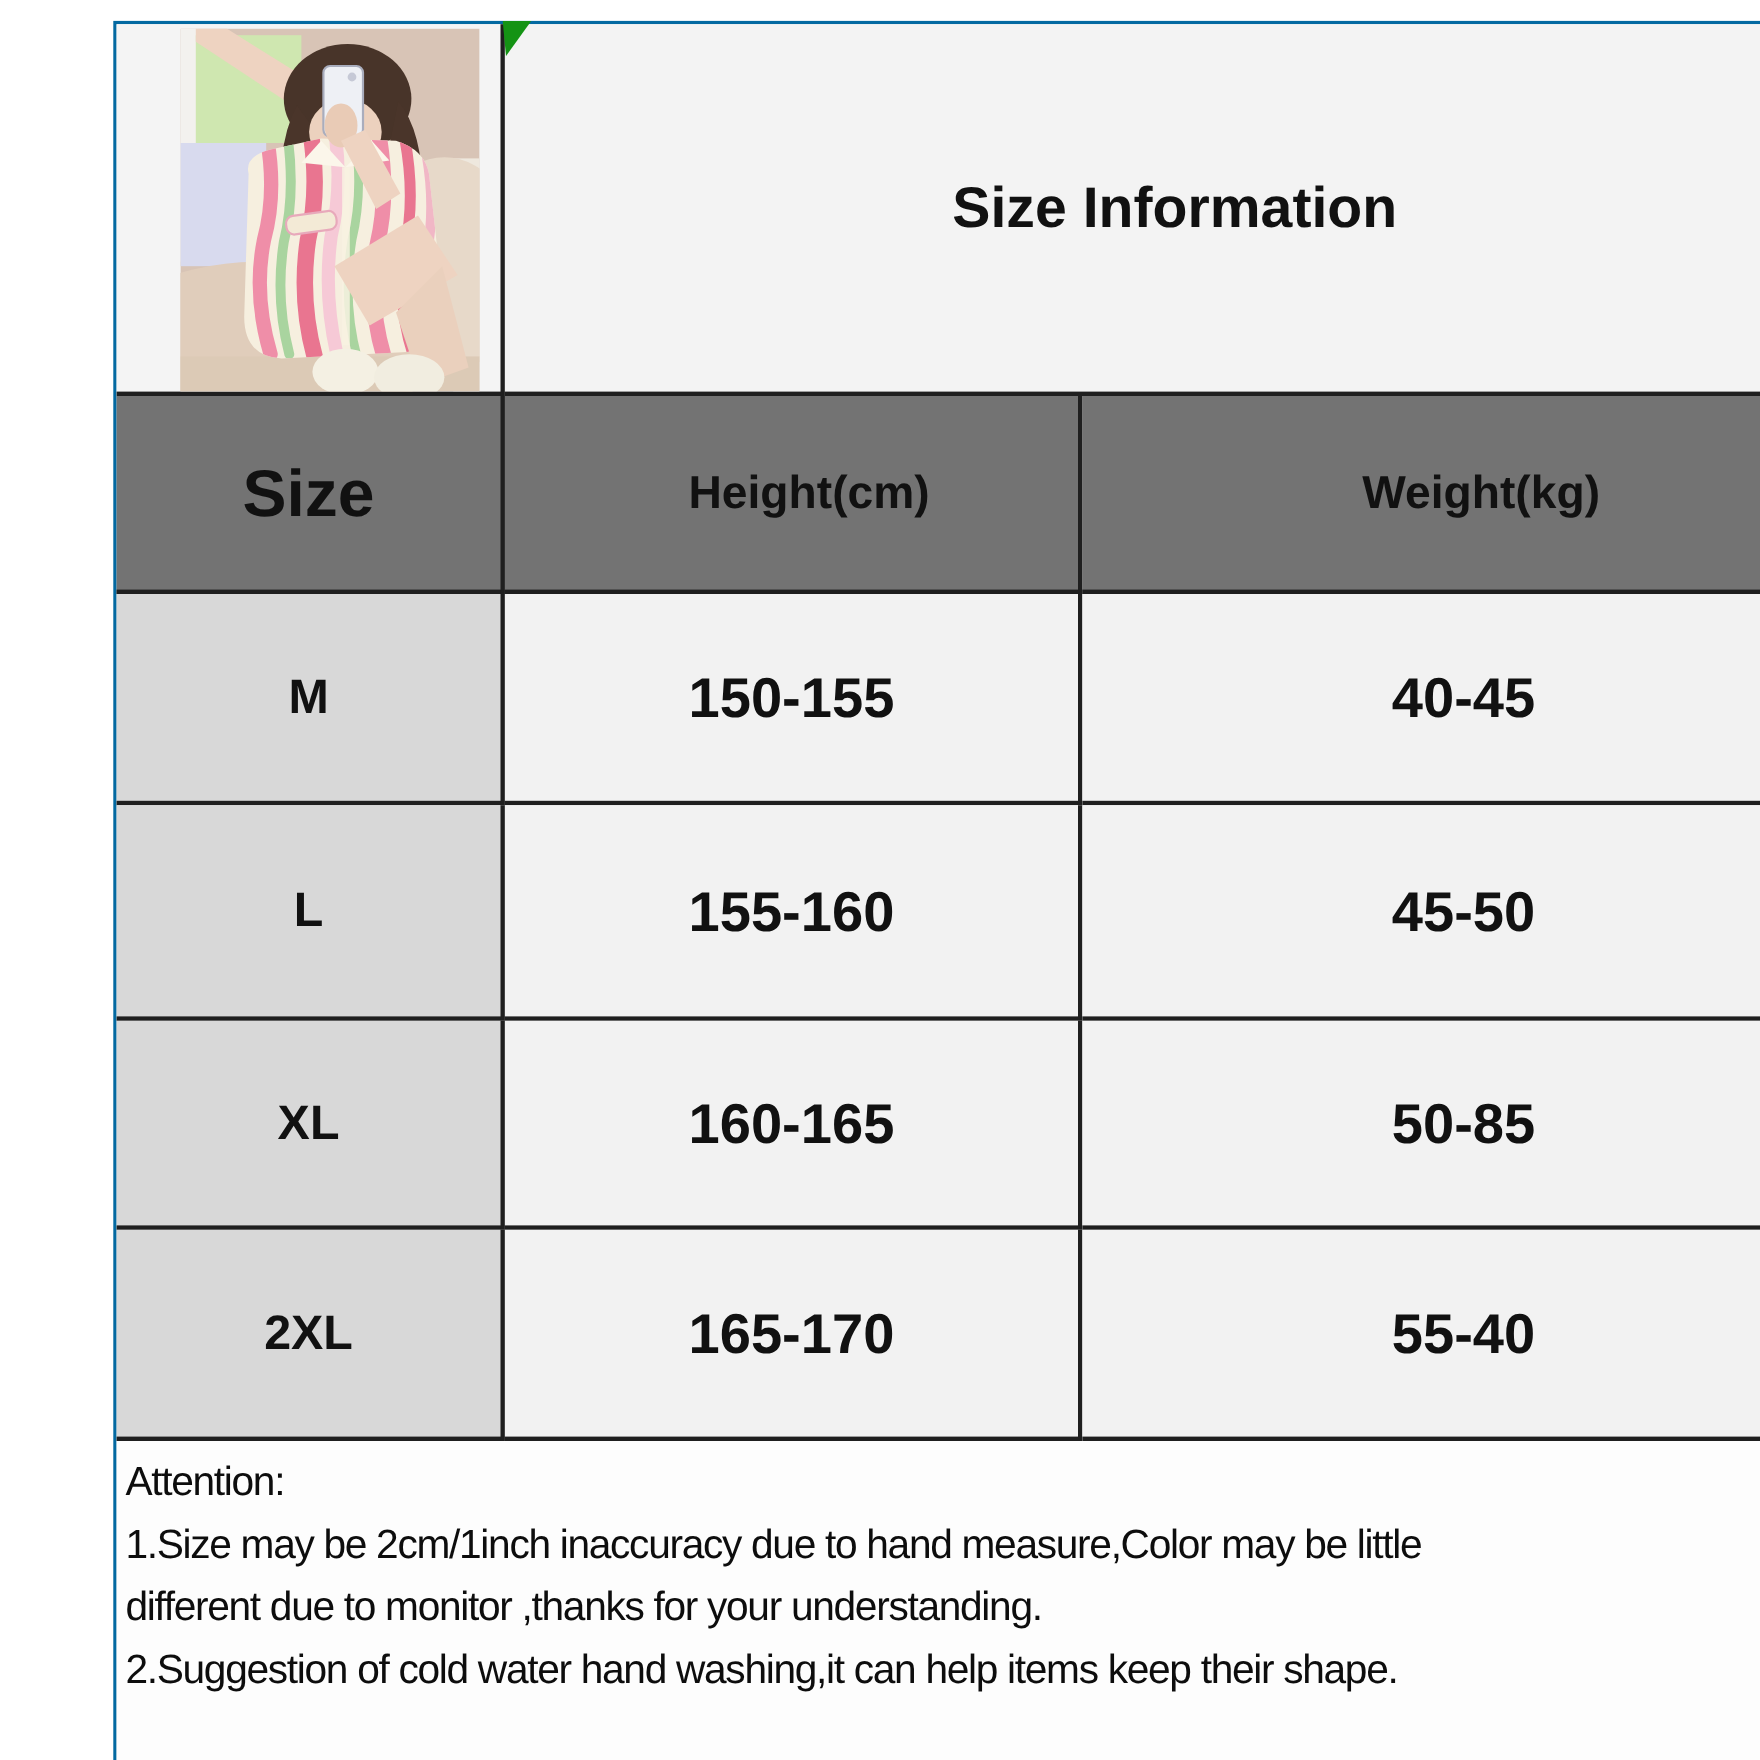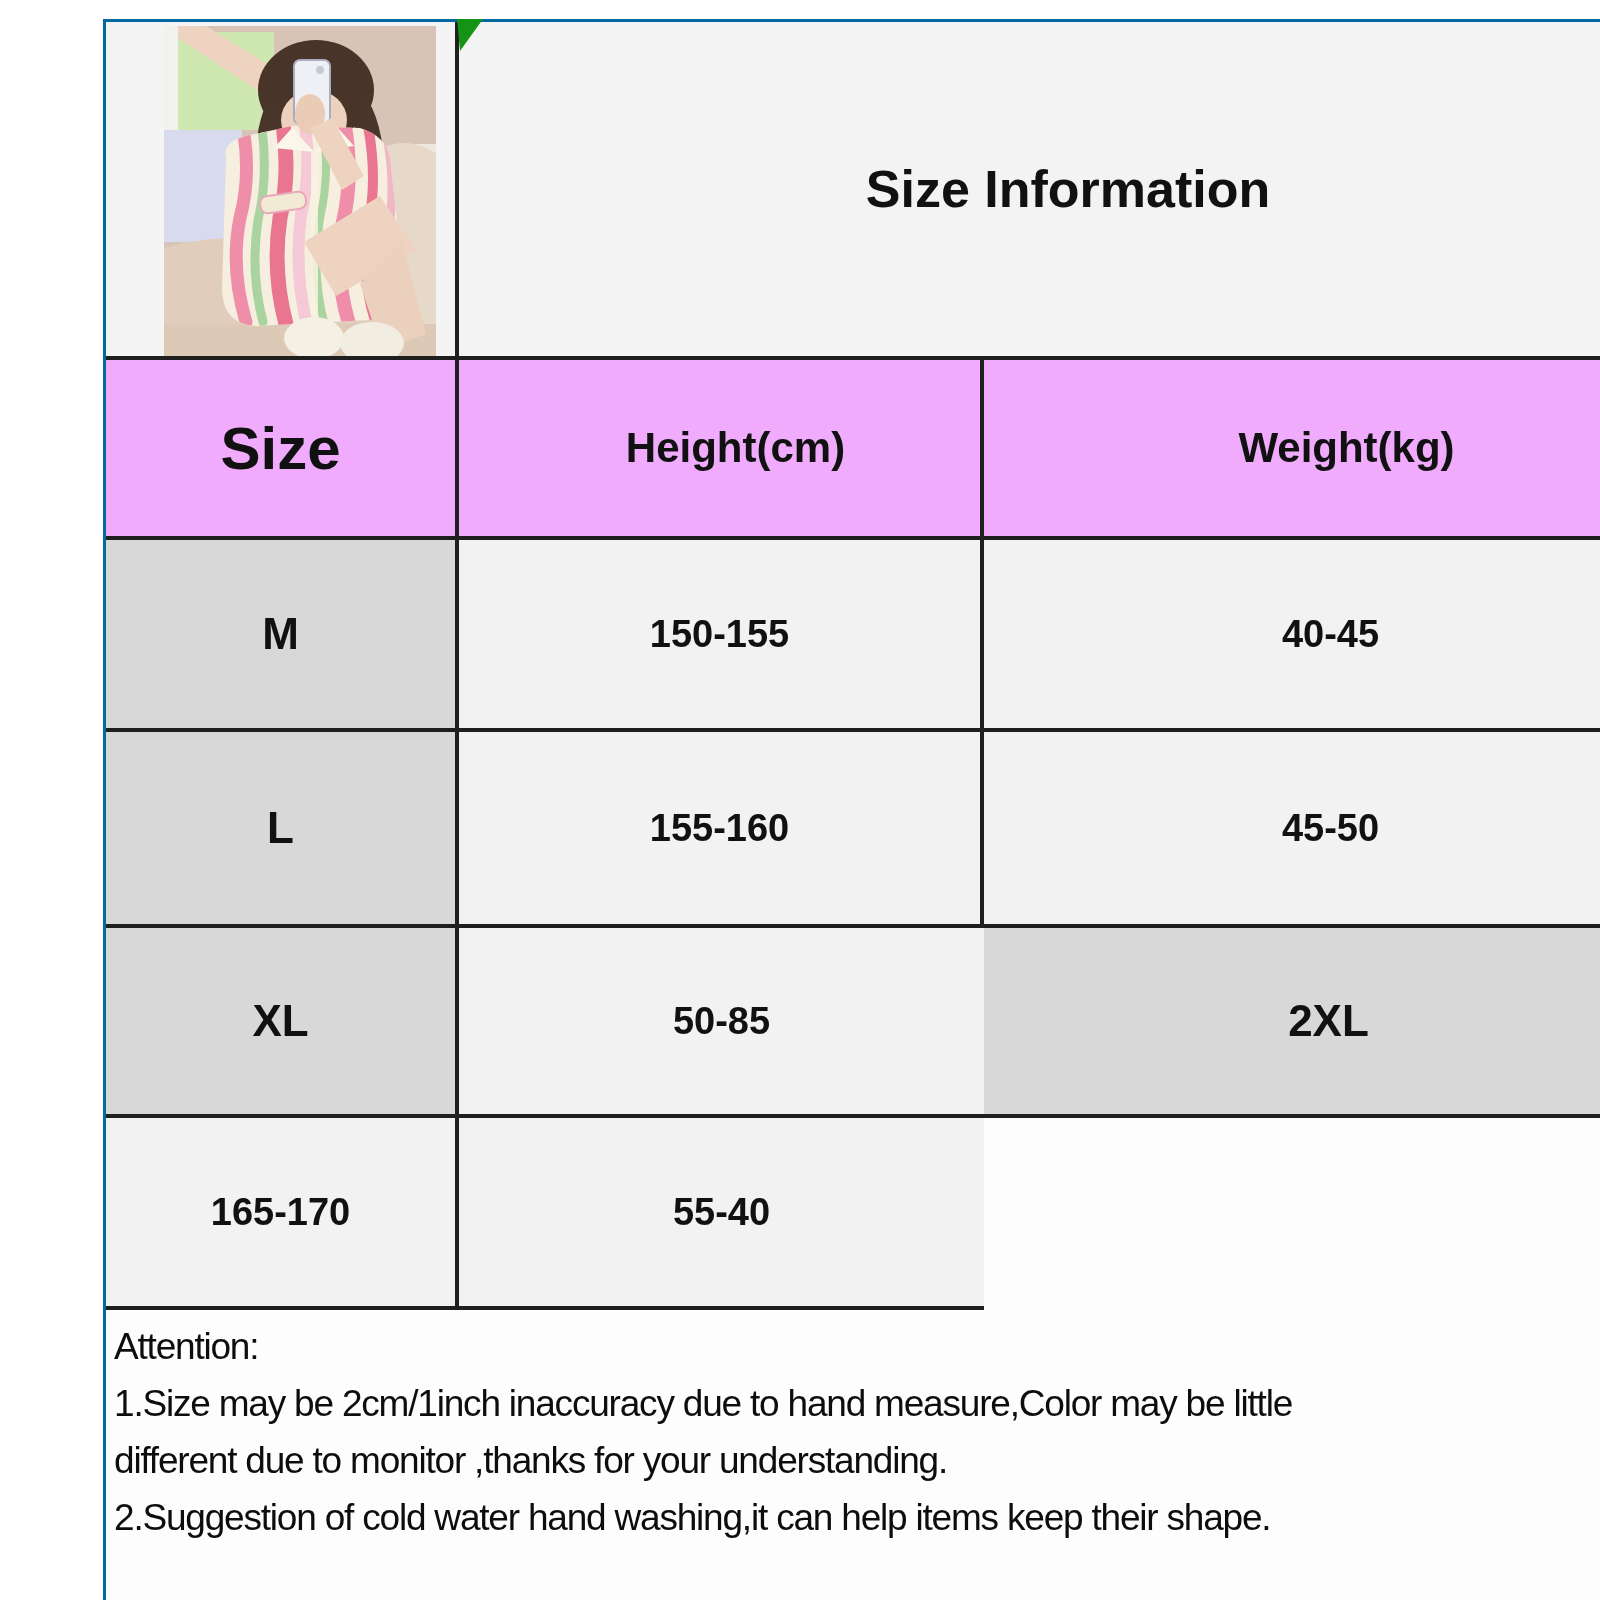--- a/index.html
+++ b/index.html
@@ -31,26 +31,26 @@
   }
   .b-r { border-right: 4px solid #1f1f1f; }
   .b-b { border-bottom: 4px solid #1f1f1f; }
 
   .photo-cell { background: #f4f4f4; align-items: flex-start; justify-content: flex-start; }
   .photo-wrap { margin: 4px 0 0 58px; width: 272px; height: 330px; }
 
   .title-cell { grid-column: 2 / 4; background: #f3f3f3; }
   .title-text { font-size: 52px; font-weight: bold; letter-spacing: 0px; }
 
-  .hdr { background: #f0abfc; font-weight: bold; }
+  .hdr { background: #737373; font-weight: bold; }
   .hdr-size { font-size: 60px; }
   .hdr-col { font-size: 42px; padding-left: 32px; }
 
   .size-col { background: #d8d8d8; font-weight: bold; font-size: 44px; }
-  .val { background: #f2f2f2; font-weight: bold; font-size: 38px; text-align: right; }
+  .val { background: #f2f2f2; font-weight: bold; font-size: 51px; text-align: right; }
 
   .attention {
     grid-column: 1 / 4;
     background: #fdfdfd;
     display: block;
     padding: 8px 10px 0 8px;
   }
   .att-line {
     font-size: 37px;
     line-height: 57px;
@@ -141,20 +141,21 @@
 
       <div class="cell size-col b-r b-b">M</div>
       <div class="cell val b-r b-b">150-155</div>
       <div class="cell val b-b">40-45</div>
 
       <div class="cell size-col b-r b-b">L</div>
       <div class="cell val b-r b-b">155-160</div>
       <div class="cell val b-b">45-50</div>
 
       <div class="cell size-col b-r b-b">XL</div>
+      <div class="cell val b-r b-b">160-165</div>
       <div class="cell val b-b">50-85</div>
 
       <div class="cell size-col b-r b-b">2XL</div>
       <div class="cell val b-r b-b">165-170</div>
       <div class="cell val b-b">55-40</div>
 
       <div class="cell attention">
         <div class="att-line">Attention:</div>
         <div class="att-line">1.Size may be 2cm/1inch inaccuracy due to hand measure,Color may be little</div>
         <div class="att-line">different due to monitor ,thanks for your understanding.</div>

